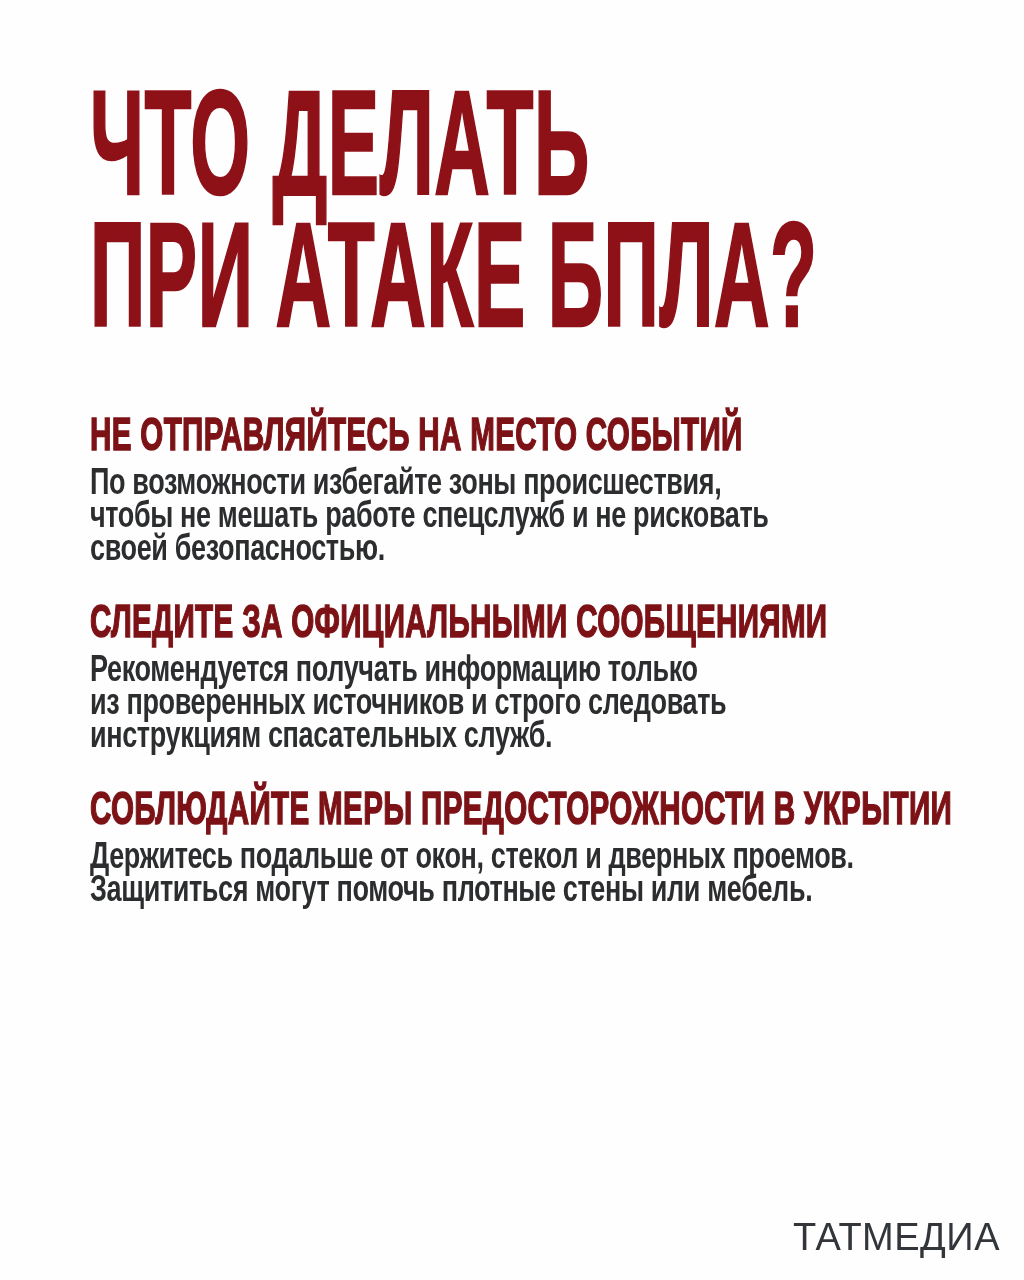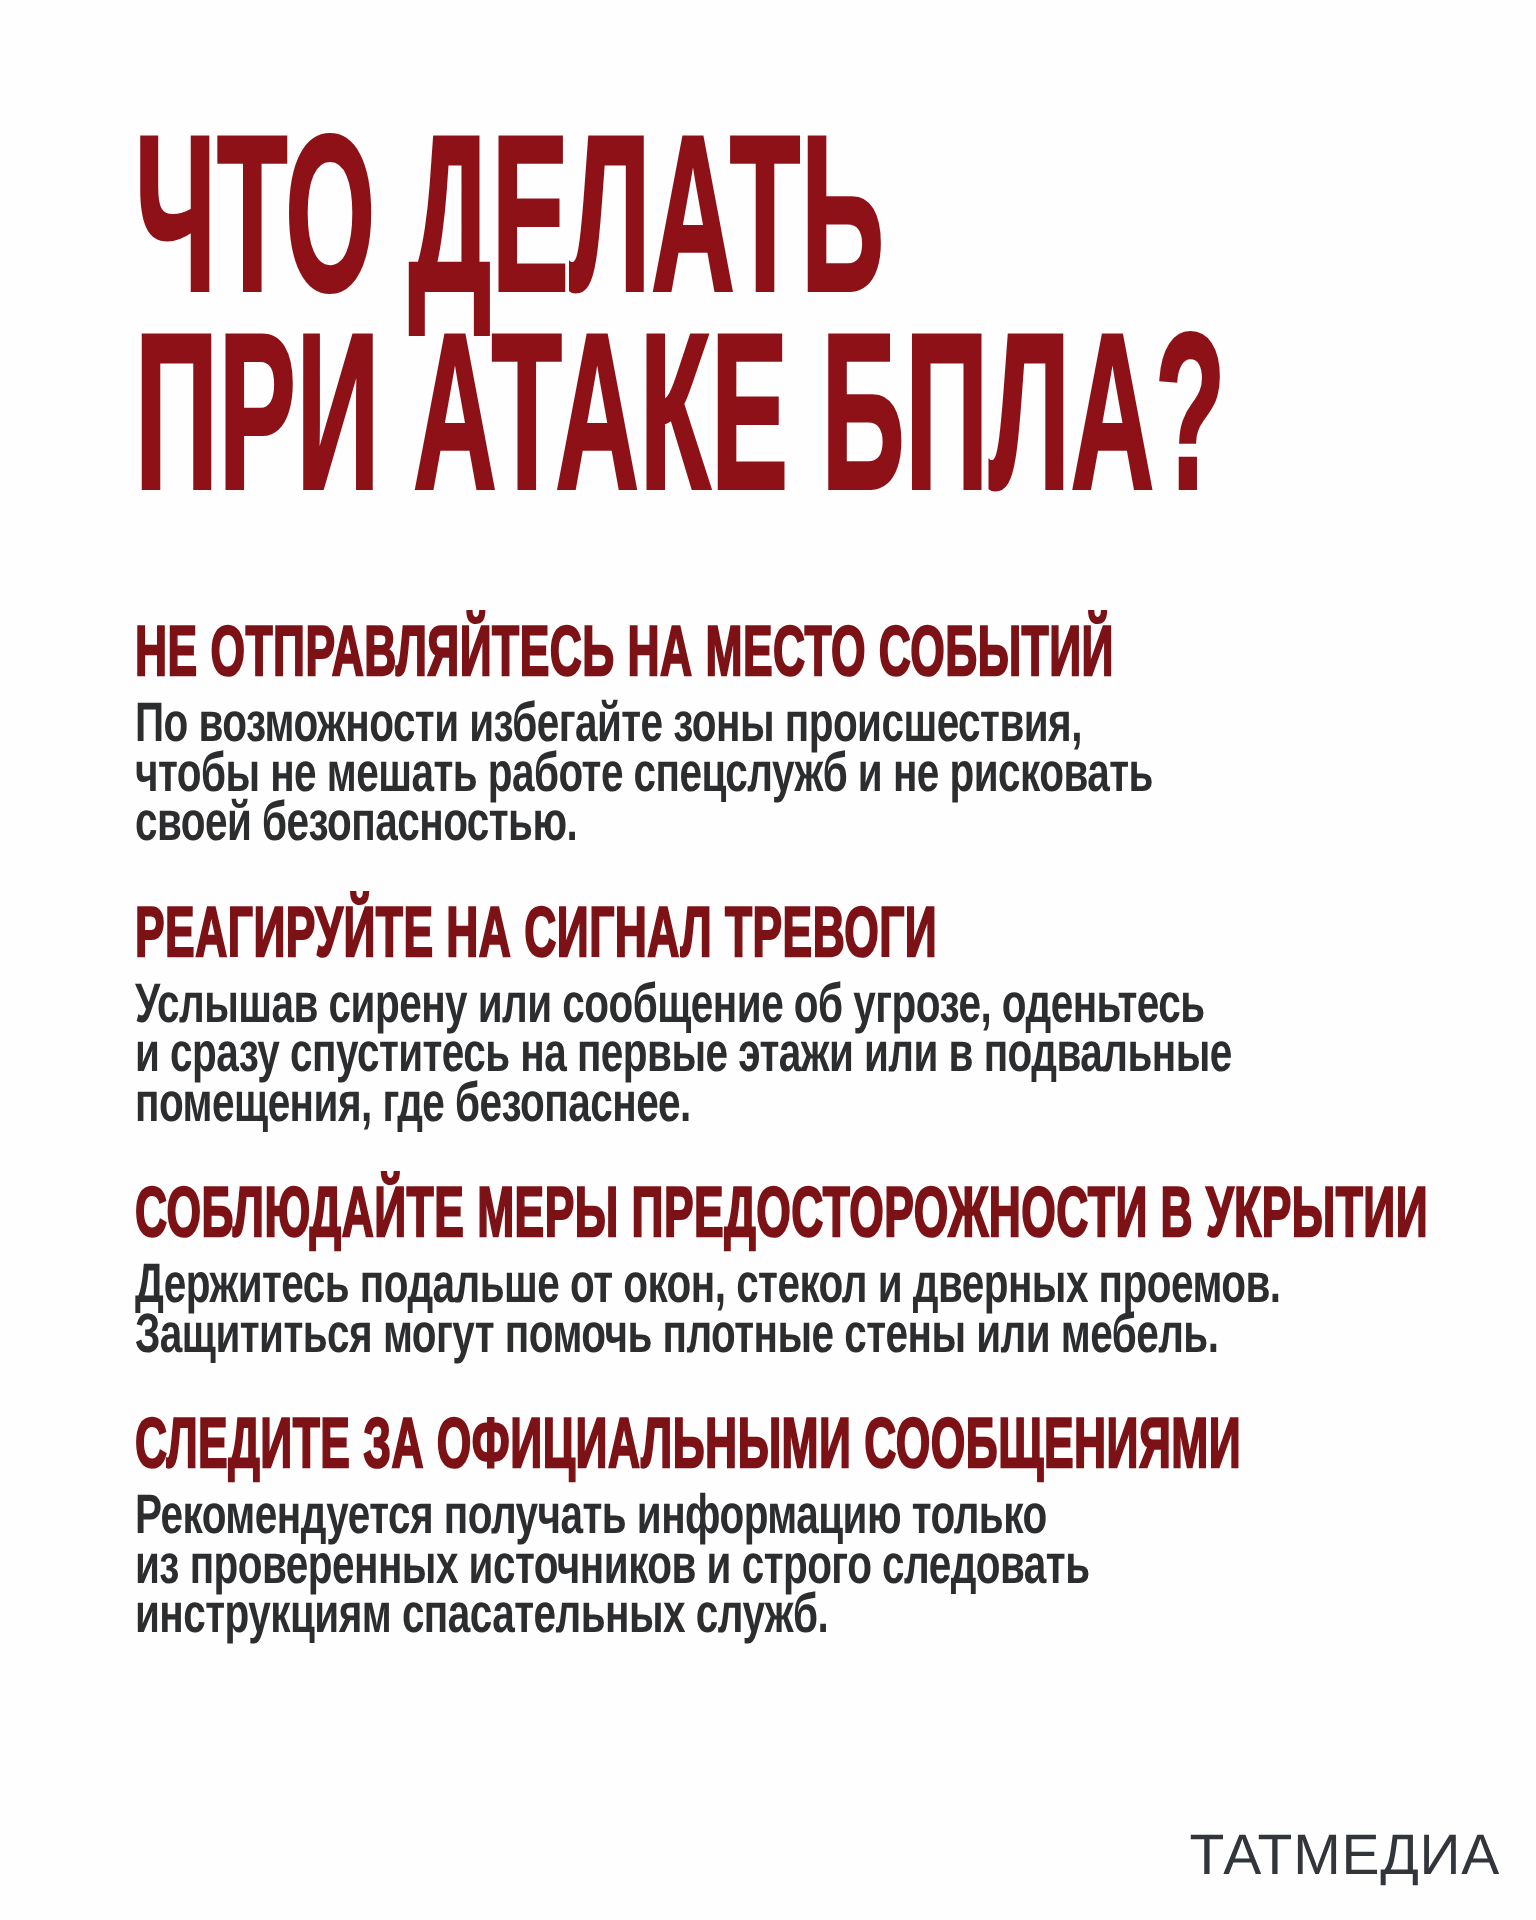--- a/index.html
+++ b/index.html
@@ -79,35 +79,29 @@
 ПРИ АТАКЕ БПЛА?</h1>
 
 
   <section class="section">
     <h2 class="section-heading">НЕ ОТПРАВЛЯЙТЕСЬ НА МЕСТО СОБЫТИЙ</h2>
     <p class="section-body">По возможности избегайте зоны происшествия,
 чтобы не мешать работе спецслужб и не рисковать
 своей безопасностью.</p>
   </section>
 
+
   <section class="section">
-    <h2 class="section-heading">РЕАГИРУЙТЕ НА СИГНАЛ ТРЕВОГИ</h2>
-    <p class="section-body">Услышав сирену или сообщение об угрозе, оденьтесь
-и сразу спуститесь на первые этажи или в подвальные
-помещения, где безопаснее.</p>
+    <h2 class="section-heading">СЛЕДИТЕ ЗА ОФИЦИАЛЬНЫМИ СООБЩЕНИЯМИ</h2>
+    <p class="section-body">Рекомендуется получать информацию только
+из проверенных источников и строго следовать
+инструкциям спасательных служб.</p>
   </section>
 
   <section class="section">
     <h2 class="section-heading">СОБЛЮДАЙТЕ МЕРЫ ПРЕДОСТОРОЖНОСТИ В УКРЫТИИ</h2>
     <p class="section-body">Держитесь подальше от окон, стекол и дверных проемов.
 Защититься могут помочь плотные стены или мебель.</p>
   </section>
 
-  <section class="section">
-    <h2 class="section-heading">СЛЕДИТЕ ЗА ОФИЦИАЛЬНЫМИ СООБЩЕНИЯМИ</h2>
-    <p class="section-body">Рекомендуется получать информацию только
-из проверенных источников и строго следовать
-инструкциям спасательных служб.</p>
-  </section>
-
   <div class="footer-brand">ТАТМЕДИА</div>
 
 </div>
 
 </body></html>

